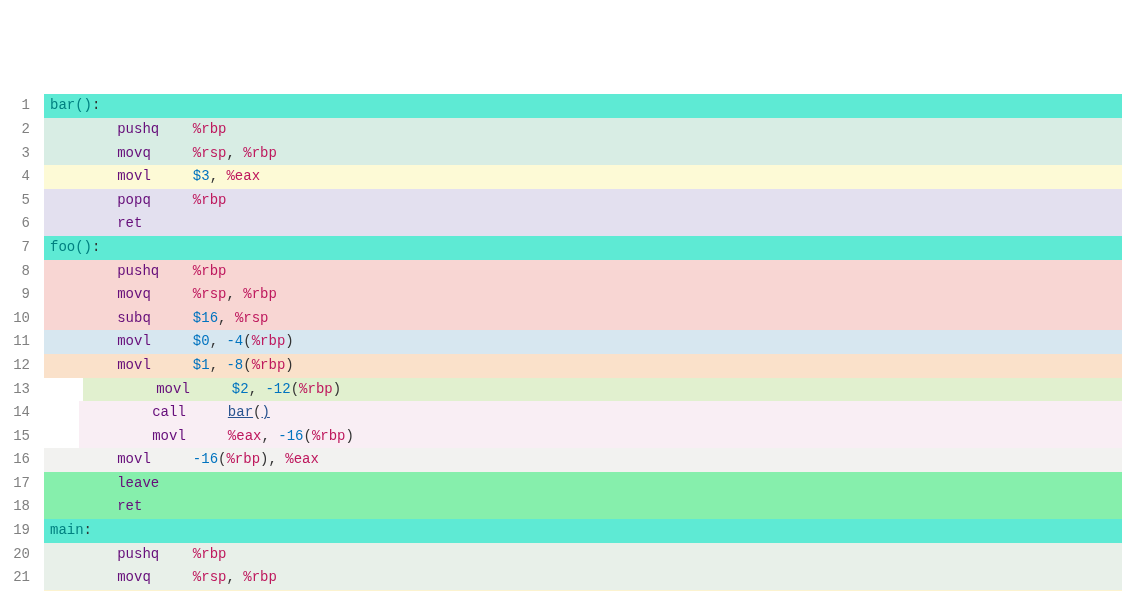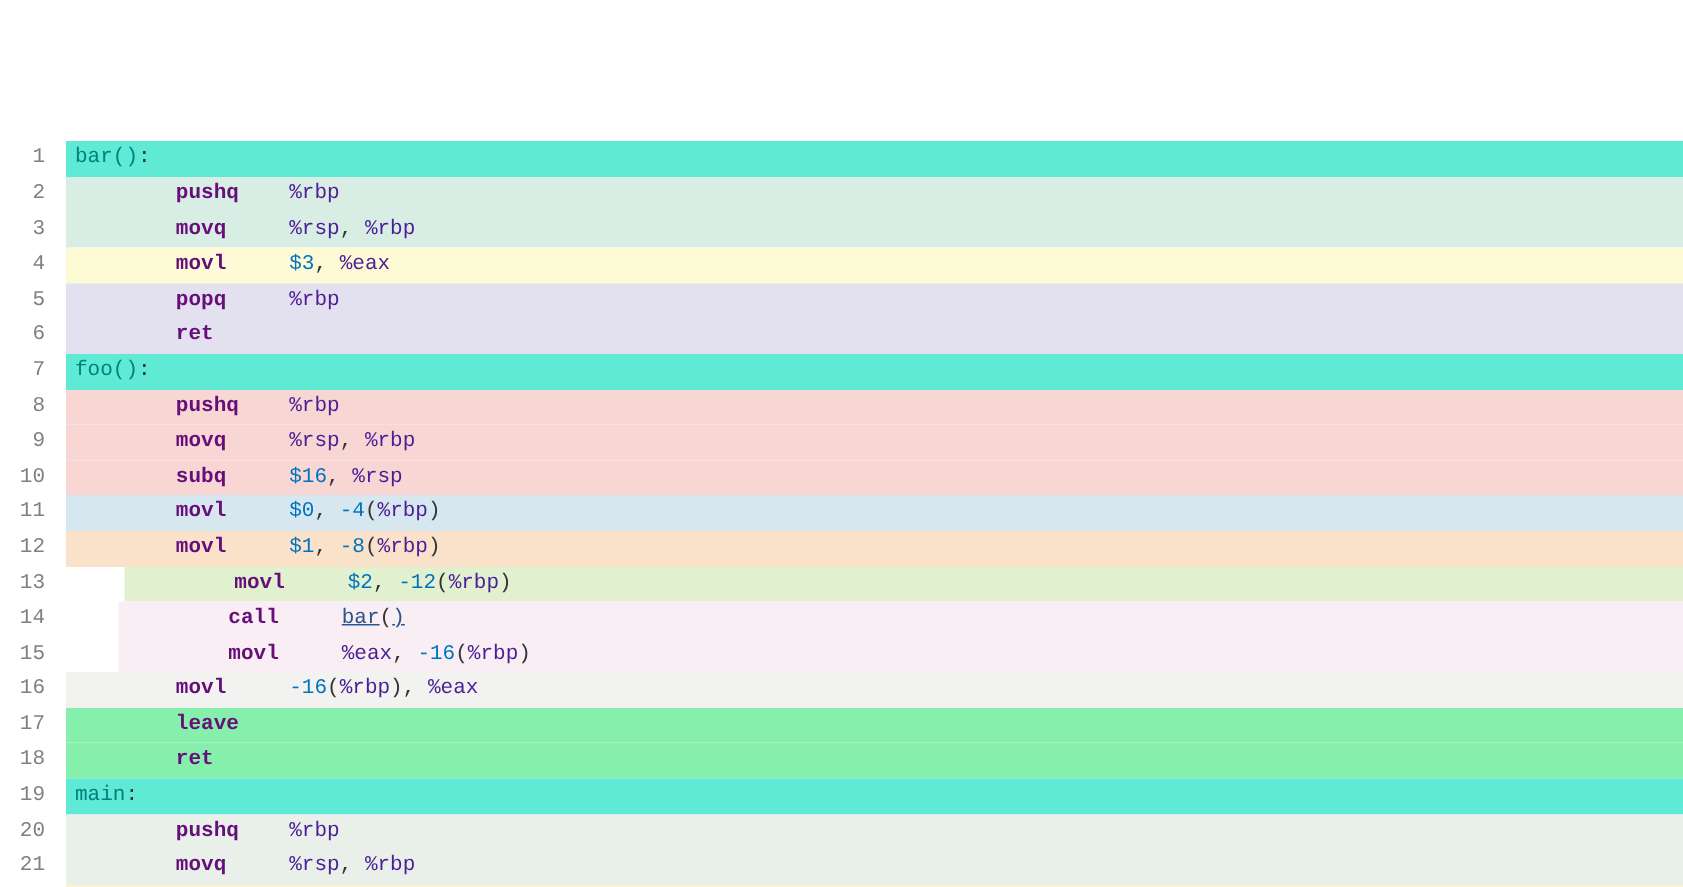--- a/index.html
+++ b/index.html
@@ -31,22 +31,22 @@
       background: #fff;
       user-select: none;
     }
     .code-content {
       flex: 1;
       padding-left: 6px;
     }
     .tok-label { color: #008080; }
     .tok-paren { color: #008080; }
     .tok-colon { color: #333; }
-    .tok-op { color: #660e7a; font-weight: bold; }
-    .tok-reg { color: #4c1d95; }
+    .tok-op { color: #660e7a; font-weight: normal; }
+    .tok-reg { color: #be185d; }
     .tok-num { color: #0073bf; }
     .tok-comma { color: #333; }
     .tok-underline { text-decoration: underline; color: #2a5490; }
     .tok-punc { color: #333; }
 
     
     .bg-white { background: #5eead4; }
     .bg-teal-light { background: #d8ede4; }
     .bg-yellow-light { background: #fdfad6; }
     .bg-lavender { background: #e3e0ef; }

